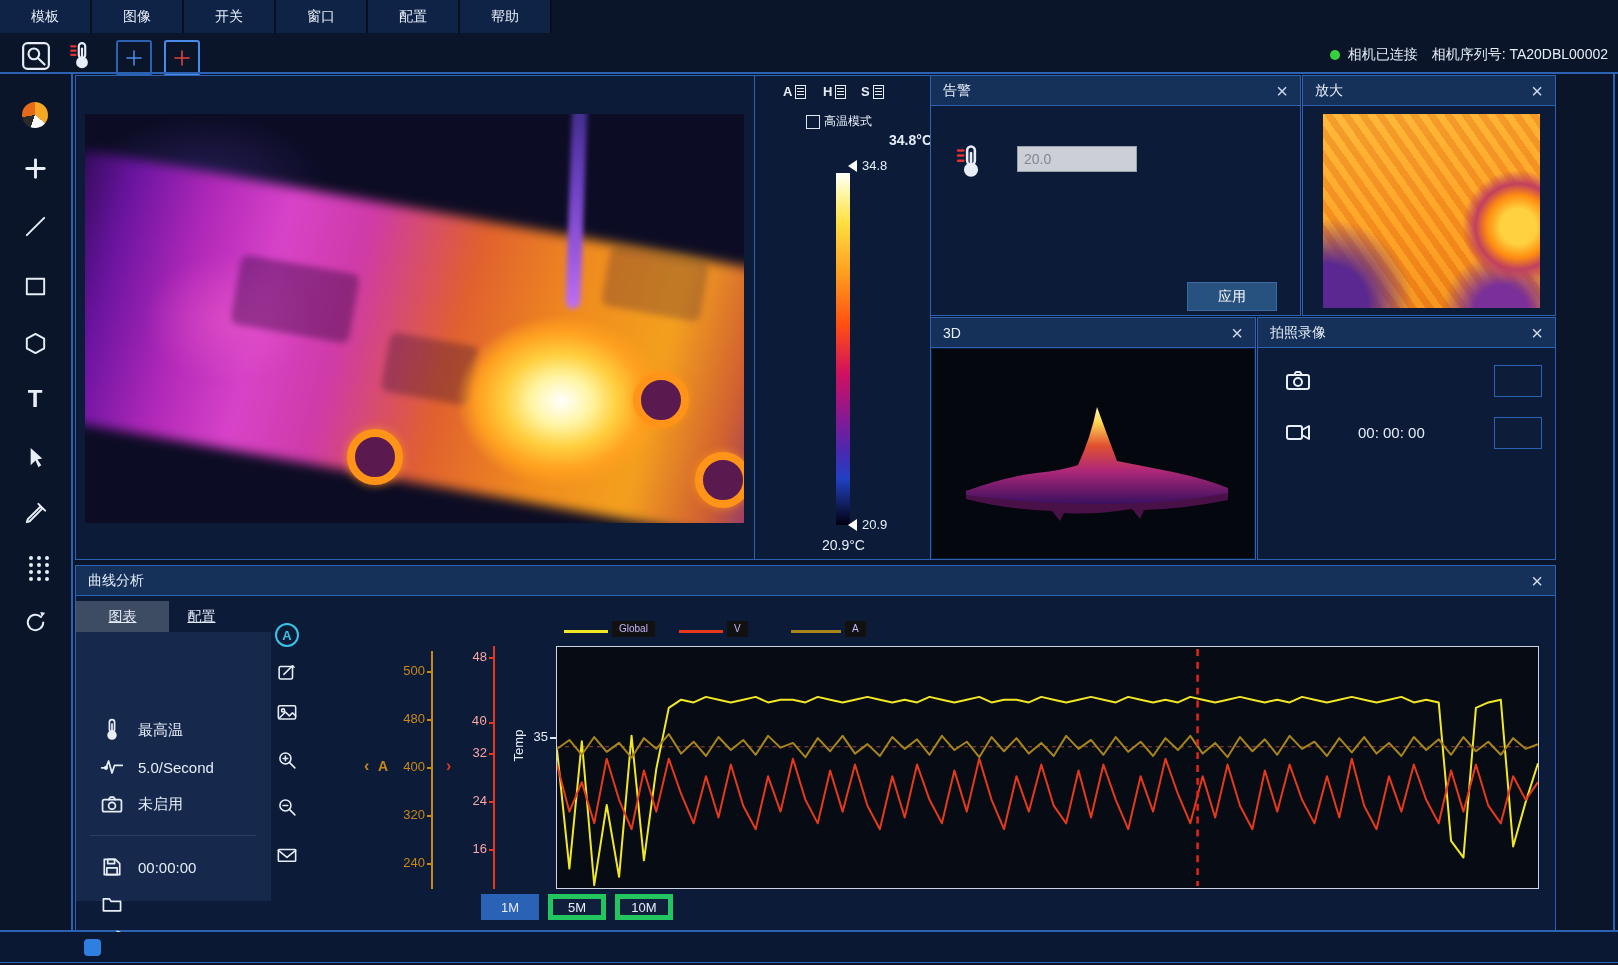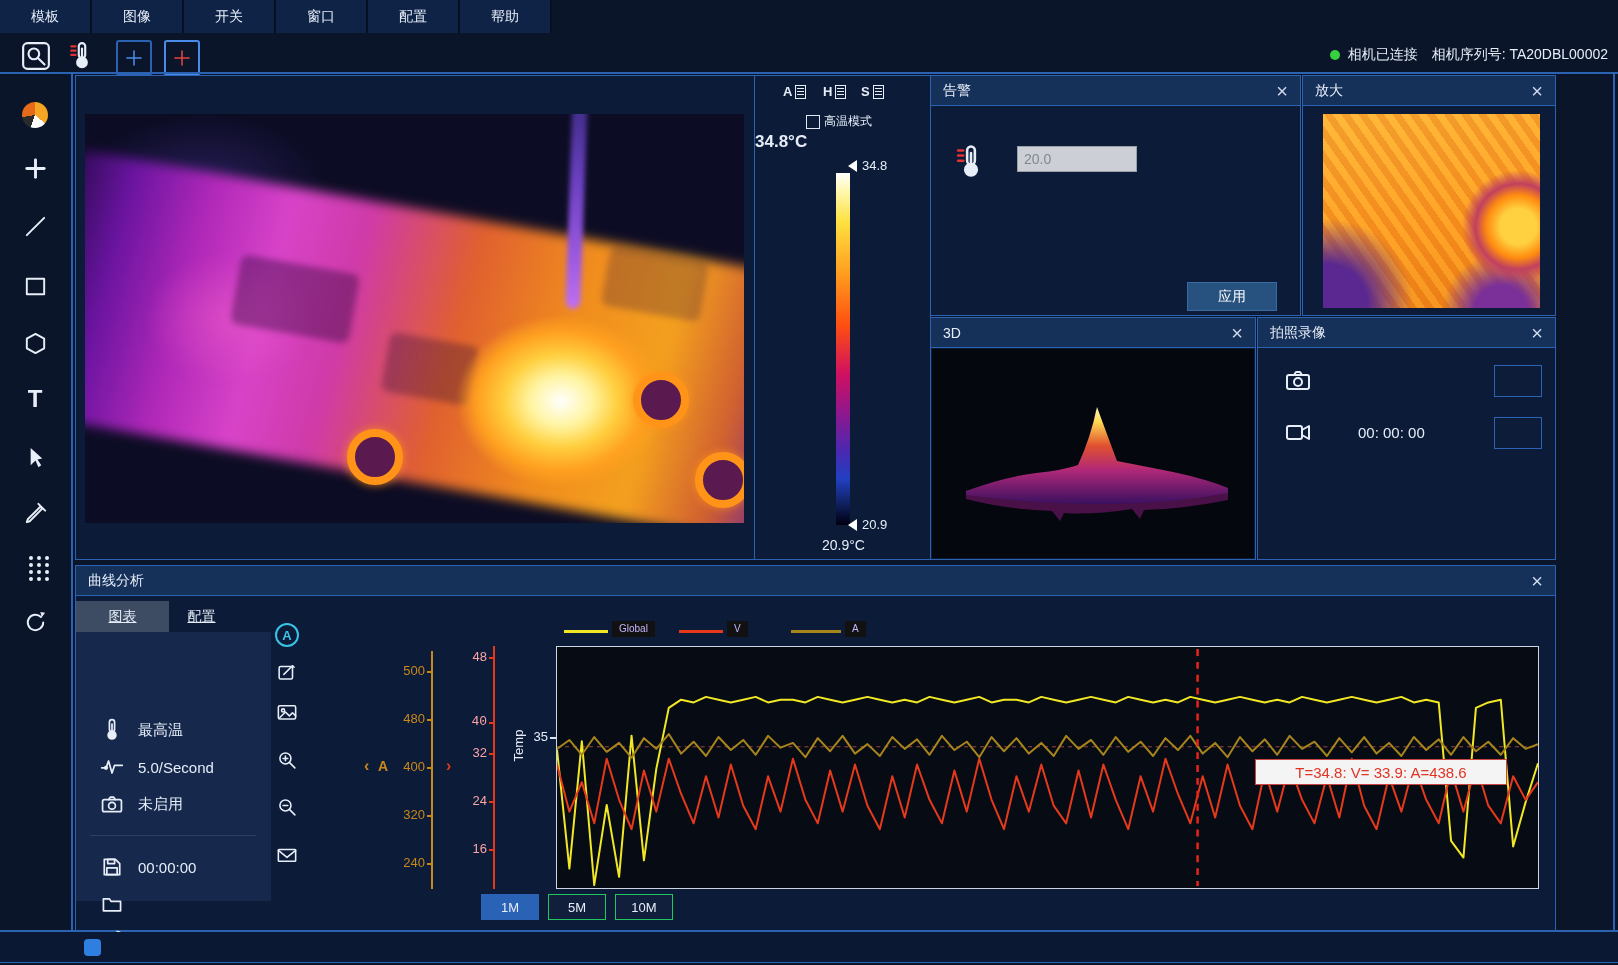--- a/index.html
+++ b/index.html
@@ -77,21 +77,21 @@
   .tickV{position:absolute;width:30px;text-align:right;font-size:13px;color:#fca5a5;left:381px;}
   .tickV::after{content:"";position:absolute;right:-8px;top:50%;width:6px;height:2px;background:#e6391c;}
   .chev{position:absolute;font-size:16px;font-weight:bold;line-height:1;}
   .temp-rot{position:absolute;left:420px;top:172px;width:44px;text-align:center;font-size:13px;transform:rotate(-90deg);}
   .temp-tick{position:absolute;left:448px;top:163px;width:24px;text-align:right;font-size:13px;}
   .temp-tick::after{content:"";position:absolute;right:-9px;top:50%;width:7px;height:2px;background:#dfe6f2;}
   .chart{position:absolute;left:480px;top:80px;width:983px;height:243px;background:#070c14;border:1px solid #cdd5e2;box-sizing:border-box;}
   .legend-swatch{position:absolute;height:3px;top:64px;}
   .legend-chip{position:absolute;top:55px;background:#111111;color:#c4b5fd;font-size:10px;padding:2px 7px;line-height:1.2;}
   .tooltip{position:absolute;left:698px;top:112px;width:252px;height:26px;background:#f4f4f4;border:1px solid #cc4444;color:#e03424;font-size:15px;display:flex;align-items:center;justify-content:center;box-sizing:border-box;}
-  .time-btn{position:absolute;top:328px;width:58px;height:26px;display:flex;align-items:center;justify-content:center;font-size:13px;background:#111f3d;border:1px solid #22c55e;box-sizing:border-box;cursor:default;}
+  .time-btn{position:absolute;top:328px;width:58px;height:26px;display:flex;align-items:center;justify-content:center;font-size:13px;background:#111f3d;border:5px solid #22c55e;box-sizing:border-box;cursor:default;}
   .time-btn.active{background:#2a62b5;border-color:#2a62b5;}
   
   #bottombar{position:absolute;left:0;top:932px;width:100%;height:30px;background:#0b1833;}
   .task-ico{position:absolute;left:84px;top:7px;width:17px;height:17px;background:#2f7fe0;border-radius:4px;}
 </style>
 </head>
 <body>
 
 <svg width="0" height="0" style="position:absolute">
   <defs>
@@ -299,21 +299,21 @@
     <div class="mode-group" style="left:68px;top:8px;">
         <span>H</span>
         <span class="doc-ico"></span>
       </div>
     <div class="mode-group" style="left:106px;top:8px;">
         <span>S</span>
         <span class="doc-ico"></span>
       </div>
     <span class="cb" style="left:51px;top:39px;"></span>
     <span class="abs" style="left:69px;top:37px;font-size:12px;">高温模式</span>
-    <div class="abs" style="left:0;top:56px;width:177px;text-align:left;font-size:17px;font-weight:bold;">34.8°C</div>
+    <div class="abs" style="left:0;top:56px;width:177px;text-align:right;font-size:14px;font-weight:bold;">34.8°C</div>
     <span class="tri" style="left:93px;top:84px;"></span>
     <span class="abs" style="left:107px;top:82px;font-size:13px;">34.8</span>
     <div class="colorbar"></div>
     <span class="tri" style="left:93px;top:443px;"></span>
     <span class="abs" style="left:107px;top:441px;font-size:13px;">20.9</span>
     <div class="abs" style="left:0;top:461px;width:177px;text-align:center;font-size:14px;">20.9°C</div>
   </div>
 
   <div class="panel" style="left:930px;top:75px;width:371px;height:241px;">
     <div class="ptitle">
@@ -478,21 +478,20 @@
     <span class="legend-chip" style="left:769px;">A</span>
 
     <div class="chart">
       <svg id="chart-svg" viewBox="0 0 983 243" preserveAspectRatio="none" style="width:100%;height:100%;display:block;">
           <line x1="0" x2="983" y1="100.6" y2="100.6" stroke="#ff6a6a" stroke-width="1" stroke-dasharray="4 4" opacity="0.6"></line>
           <polyline points="0.0,103.3 12.4,223.4 24.9,95.0 37.3,240.2 49.8,159.2 62.2,231.8 74.7,89.4 87.1,215.1 99.5,122.9 112.0,61.4 124.4,53.1 136.9,55.9 149.3,50.3 161.8,53.1 174.2,55.9 186.6,53.1 199.1,50.3 211.5,55.9 224.0,53.1 236.4,53.1 248.9,55.9 261.3,50.3 273.7,53.1 286.2,55.9 298.6,53.1 311.1,50.3 323.5,53.1 336.0,55.9 348.4,53.1 360.8,55.9 373.3,50.3 385.7,53.1 398.2,55.9 410.6,53.1 423.1,50.3 435.5,55.9 447.9,53.1 460.4,53.1 472.8,55.9 485.3,50.3 497.7,53.1 510.2,55.9 522.6,53.1 535.1,50.3 547.5,53.1 559.9,55.9 572.4,50.3 584.8,53.1 597.3,55.9 609.7,53.1 622.2,55.9 634.6,50.3 647.0,53.1 659.5,55.9 671.9,53.1 684.4,50.3 696.8,53.1 709.3,55.9 721.7,53.1 734.1,55.9 746.6,50.3 759.0,53.1 771.5,55.9 783.9,53.1 796.4,50.3 808.8,53.1 821.2,55.9 833.7,53.1 846.1,50.3 858.6,55.9 871.0,53.1 883.5,55.9 895.9,195.5 908.3,212.3 920.8,61.4 933.2,55.9 945.7,53.1 958.1,201.1 970.6,156.4 983.0,117.3" fill="none" stroke="#f2e725" stroke-width="2" stroke-linejoin="round"></polyline>
           <polyline points="0.0,118.5 12.4,166.0 24.9,136.3 37.3,177.8 49.8,112.6 62.2,154.1 74.7,183.7 87.1,124.5 99.5,166.0 112.0,112.6 124.4,148.2 136.9,177.8 149.3,130.4 161.8,171.9 174.2,118.5 186.6,160.0 199.1,183.7 211.5,130.4 224.0,166.0 236.4,112.6 248.9,154.1 261.3,177.8 273.7,124.5 286.2,166.0 298.6,118.5 311.1,160.0 323.5,183.7 336.0,130.4 348.4,171.9 360.8,118.5 373.3,154.1 385.7,177.8 398.2,124.5 410.6,166.0 423.1,112.6 435.5,154.1 447.9,183.7 460.4,130.4 472.8,166.0 485.3,118.5 497.7,160.0 510.2,177.8 522.6,124.5 535.1,171.9 547.5,118.5 559.9,154.1 572.4,183.7 584.8,130.4 597.3,166.0 609.7,112.6 622.2,148.2 634.6,177.8 647.0,130.4 659.5,171.9 671.9,118.5 684.4,160.0 696.8,183.7 709.3,124.5 721.7,166.0 734.1,118.5 746.6,154.1 759.0,177.8 771.5,130.4 783.9,171.9 796.4,112.6 808.8,160.0 821.2,183.7 833.7,130.4 846.1,166.0 858.6,118.5 871.0,154.1 883.5,177.8 895.9,124.5 908.3,166.0 920.8,118.5 933.2,160.0 945.7,177.8 958.1,130.4 970.6,154.1 983.0,136.3" fill="none" stroke="#e6391c" stroke-width="2" stroke-linejoin="round"></polyline>
           <polyline points="0.0,102.7 12.4,93.7 24.9,108.7 37.3,90.8 49.8,105.7 62.2,96.7 74.7,111.6 87.1,91.9 99.5,102.7 112.0,87.8 124.4,107.5 136.9,95.5 149.3,109.9 161.8,90.8 174.2,103.9 186.6,93.7 199.1,108.7 211.5,89.6 224.0,101.5 236.4,96.7 248.9,111.1 261.3,91.9 273.7,105.1 286.2,89.6 298.6,107.5 311.1,97.9 323.5,109.9 336.0,90.8 348.4,102.7 360.8,93.1 373.3,108.7 385.7,89.6 398.2,103.9 410.6,95.5 423.1,111.1 435.5,90.8 447.9,105.1 460.4,91.9 472.8,107.5 485.3,96.7 497.7,109.9 510.2,89.6 522.6,102.7 535.1,93.7 547.5,108.7 559.9,90.8 572.4,105.7 584.8,95.5 597.3,109.9 609.7,91.9 622.2,103.9 634.6,89.6 647.0,107.5 659.5,96.7 671.9,111.1 684.4,90.8 696.8,105.1 709.3,93.1 721.7,108.7 734.1,89.6 746.6,102.7 759.0,95.5 771.5,109.9 783.9,91.9 796.4,106.3 808.8,90.8 821.2,107.5 833.7,96.7 846.1,109.9 858.6,90.8 871.0,103.9 883.5,93.1 895.9,108.7 908.3,90.8 920.8,105.1 933.2,95.5 945.7,108.7 958.1,91.9 970.6,102.7 983.0,97.9" fill="none" stroke="#a8841c" stroke-width="2" stroke-linejoin="round"></polyline>
           <line x1="641.9" x2="641.9" y1="2" y2="241" stroke="#e8231a" stroke-width="2.5" stroke-dasharray="7 6"></line>
         </svg>
-      <div class="tooltip">T=34.8: V= 33.9: A=438.6</div>
     </div>
 
     <div class="time-btn active" style="left:405px;">1M</div>
     <div class="time-btn" style="left:472px;">5M</div>
     <div class="time-btn" style="left:539px;">10M</div>
   </div>
 
   <div id="bottombar">
     <div class="task-ico"></div>
   </div>

